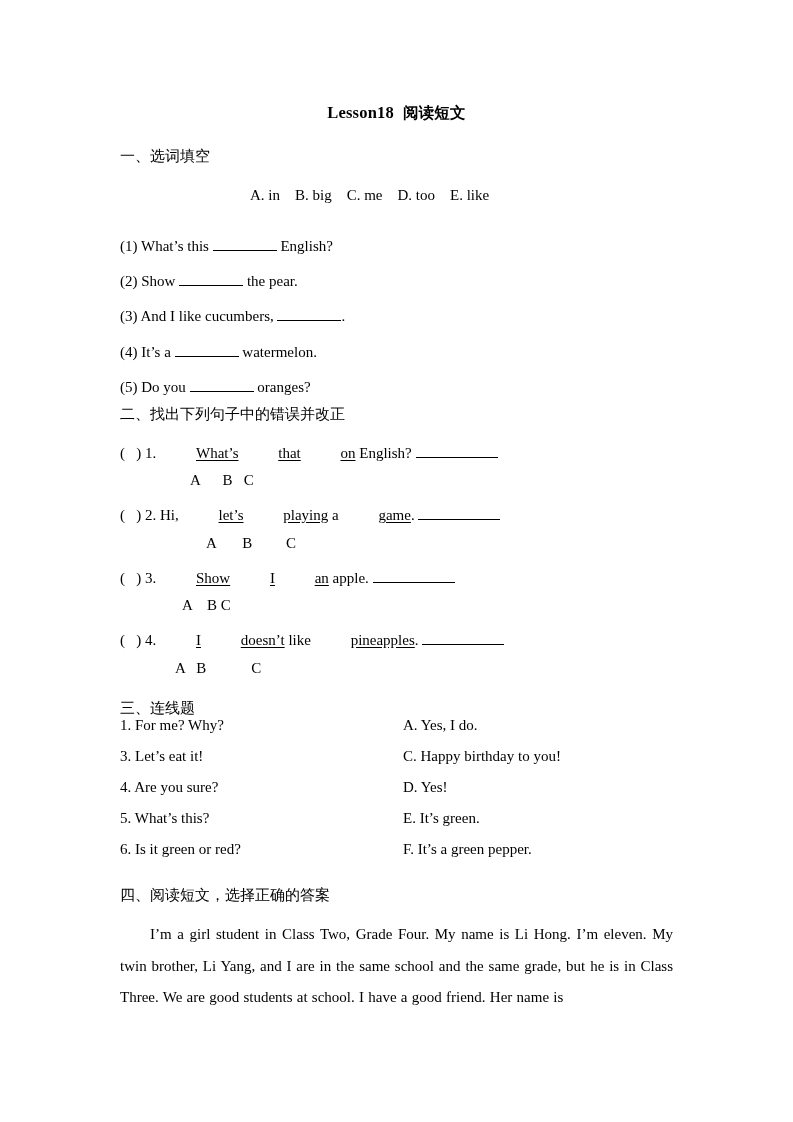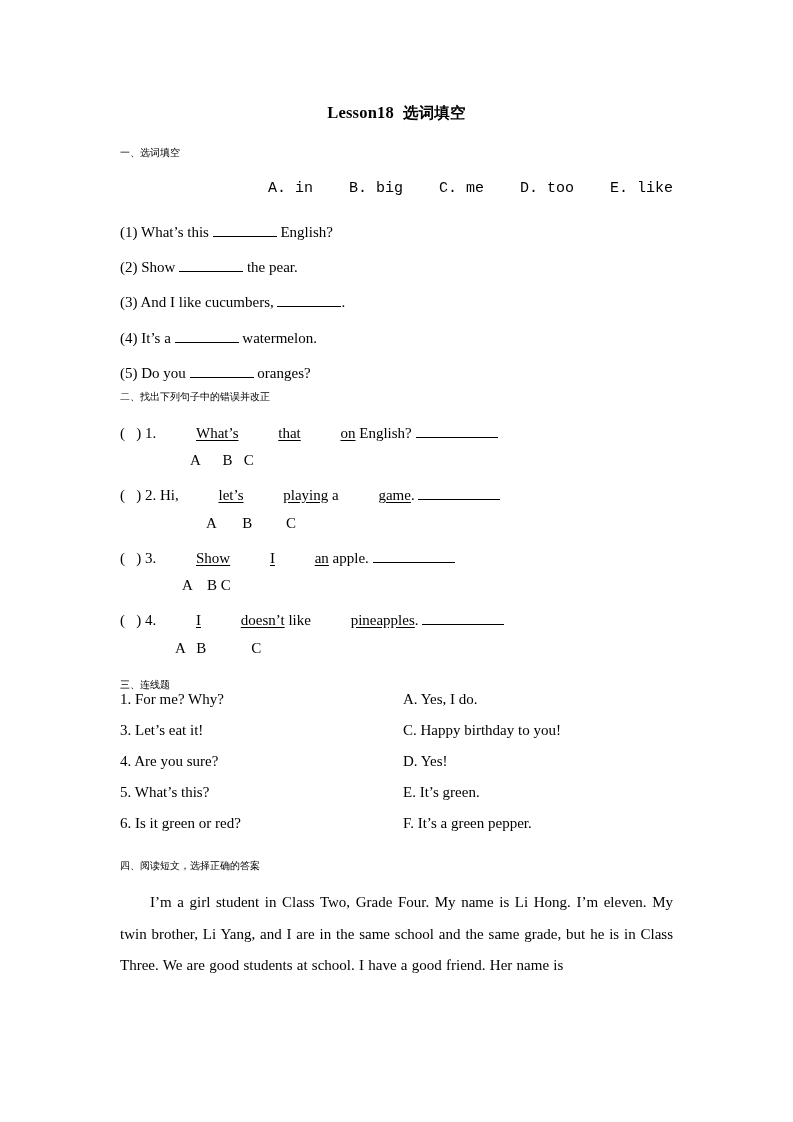--- a/index.html
+++ b/index.html
@@ -40,21 +40,21 @@
   }
   .doc-title .cn {
     font-family: "DejaVu Sans", "Liberation Sans", sans-serif;
     font-weight: bold;
     font-size: 15.5px;
   }
 
   
   .sec-head {
     font-family: "DejaVu Sans", "Liberation Sans", sans-serif;
-    font-size: 10px;
+    font-size: 15px;
     font-weight: normal;
     color: #000;
     margin: 0;
     padding: 0;
     line-height: 1.2;
     white-space: pre;
   }
 
   
   .line {
@@ -95,25 +95,25 @@
     margin: 0;
     word-spacing: 0.5px;
   }
 </style>
 </head>
 <body>
 
 <div class="page">
   <div class="content">
 
-    <div class="doc-title" style="margin-bottom:23px;"><span>Lesson18</span><span style="display:inline-block;width:9px;"></span><span class="cn">选词填空</span></div>
+    <div class="doc-title" style="margin-bottom:23px;"><span>Lesson18</span><span style="display:inline-block;width:9px;"></span><span class="cn">阅读短文</span></div>
 
     <div class="sec-head" style="margin-bottom:21px;">一、选词填空</div>
 
-    <div class="line" style="text-align:right;padding-left:130px;margin-bottom:24px;font-family:Liberation Mono, monospace;">A. in    B. big    C. me    D. too    E. like</div>
+    <div class="line" style="text-align:left;padding-left:130px;margin-bottom:32px;">A. in    B. big    C. me    D. too    E. like</div>
 
     <div style="margin-bottom:8px;">
       <div class="line" style="margin-bottom:16.5px;"><span>(1)</span><span> </span><span>What’s this </span><span class="blank w-fill"></span><span> English?</span></div>
 
       <div class="line" style="margin-bottom:16.5px;font-family:Liberation Serif, serif;"><span>(2)</span><span> </span><span>Show </span><span class="blank w-fill"></span><span> the pear.</span></div>
 
       <div class="line" style="margin-bottom:16.5px;"><span>(3)</span><span> </span><span>And I like cucumbers, </span><span class="blank w-fill"></span><span>.</span></div>
 
       <div class="line" style="margin-bottom:16.5px;"><span>(4)</span><span> </span><span>It’s a </span><span class="blank w-fill"></span><span> watermelon.</span></div>
 

